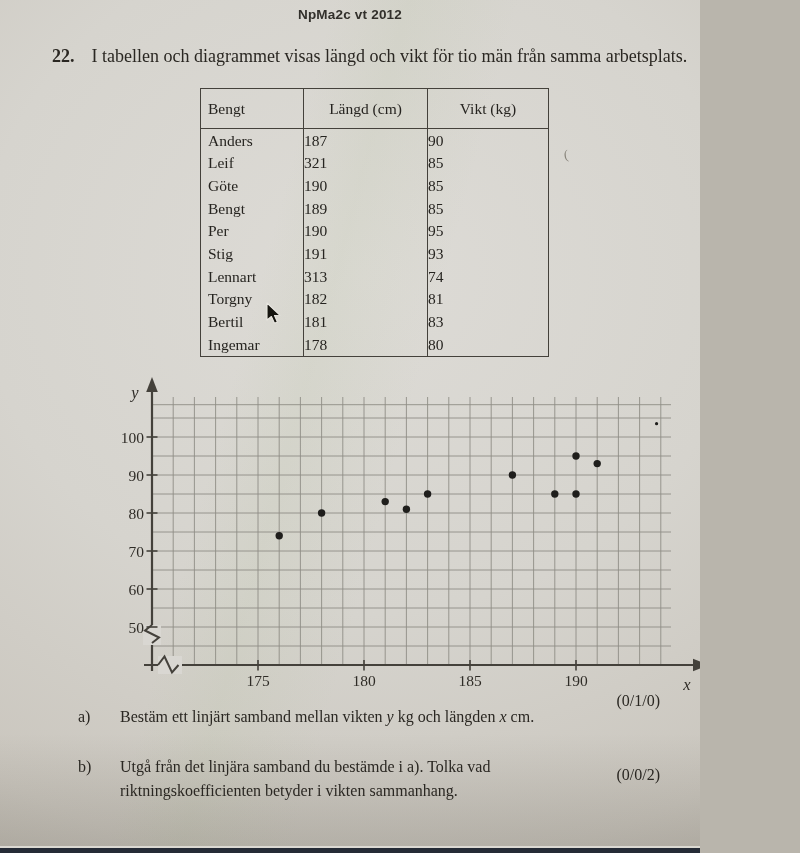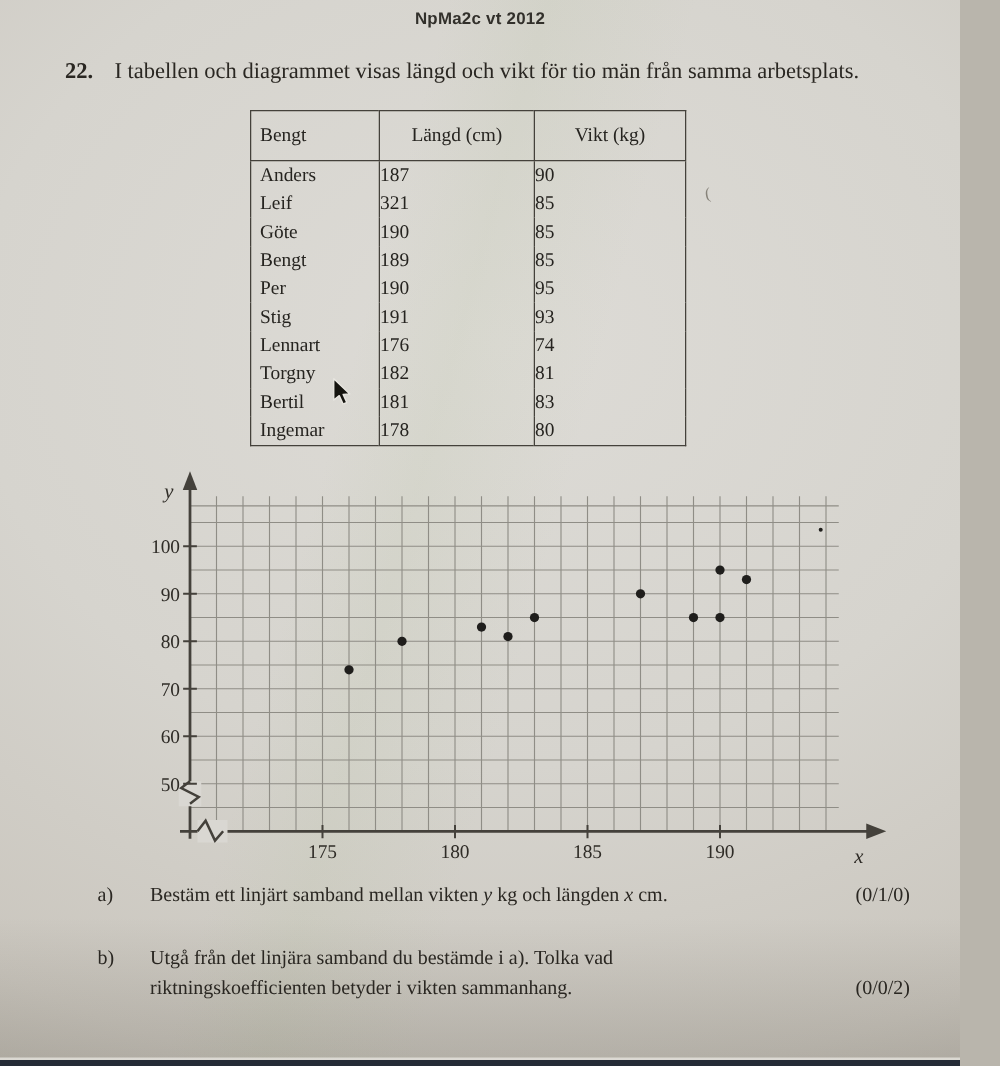--- a/index.html
+++ b/index.html
@@ -1,17 +1,17 @@
 <!DOCTYPE html>
 <html><head>
 <meta charset="utf-8">
 <style>
   html,body{margin:0;padding:0;background:#b9b5ac;}
   .page{
-    position:relative;width:768px;height:853px;overflow:hidden;
+    position:relative;width:700px;height:853px;overflow:hidden;
     font-family:"Liberation Serif",serif;color:#2a2722;
     background:
       linear-gradient(to bottom, rgba(0,0,0,0) 86%, rgba(88,83,72,0.20) 99%),
       linear-gradient(105deg, rgba(0,0,0,0) 36%, rgba(185,196,164,0.16) 44%, rgba(0,0,0,0) 56%),
       radial-gradient(130% 95% at 52% 32%, #dddbd6 0%, #d6d4ce 42%, #cac6be 74%, #b5b0a6 100%);
   }
   .doc-title{
     position:absolute;top:7px;left:0;width:100%;text-align:center;
     font-family:"Liberation Sans",sans-serif;font-weight:bold;font-size:13.5px;
     color:#32302b;letter-spacing:.2px;
@@ -38,21 +38,21 @@
   .data-table td.c-name{text-align:left;padding-left:7px;margin-top:25px;}
   
   .chart-wrap{position:absolute;left:120px;top:375px;pointer-events:none;}
   .chart-wrap text{font-family:"Liberation Serif",serif;fill:#2f2c27;}
   .tick-label{font-size:15.5px;}
   .axis-letter{font-size:16.5px;font-style:italic;}
   
   .questions{position:absolute;left:78px;right:40px;top:705px;display:flex;flex-direction:column;gap:26px;}
   .question-row{position:relative;padding-left:42px;padding-right:95px;min-height:24px;font-size:16px;line-height:24px;}
   .q-label{position:absolute;left:0;top:0;}
-  .q-score{position:absolute;right:0;bottom:0;white-space:nowrap;}
+  .q-score{position:absolute;right:0;bottom:16px;white-space:nowrap;}
   .seg-i{font-style:italic;}
   
   .stray-mark{
     position:absolute;left:564px;top:147px;font-size:13px;color:#87837a;
     transform:rotate(-8deg);
   }
   .cursor{position:absolute;left:263px;top:301px;}
   .edge-light{position:absolute;left:0;right:0;bottom:5px;height:2px;background:#e3e1da;opacity:.85;}
   .edge-dark{position:absolute;left:0;right:0;bottom:0;height:5px;background:#252b36;}
 </style>
@@ -106,21 +106,21 @@
           <td class="c-num sep">190</td>
           <td class="c-num sep">95</td>
         </tr>
         <tr>
           <td class="c-name">Stig</td>
           <td class="c-num sep">191</td>
           <td class="c-num sep">93</td>
         </tr>
         <tr>
           <td class="c-name">Lennart</td>
-          <td class="c-num sep">176</td>
+          <td class="c-num sep">313</td>
           <td class="c-num sep">74</td>
         </tr>
         <tr>
           <td class="c-name">Torgny</td>
           <td class="c-num sep">182</td>
           <td class="c-num sep">81</td>
         </tr>
         <tr>
           <td class="c-name">Bertil</td>
           <td class="c-num sep">181</td>

